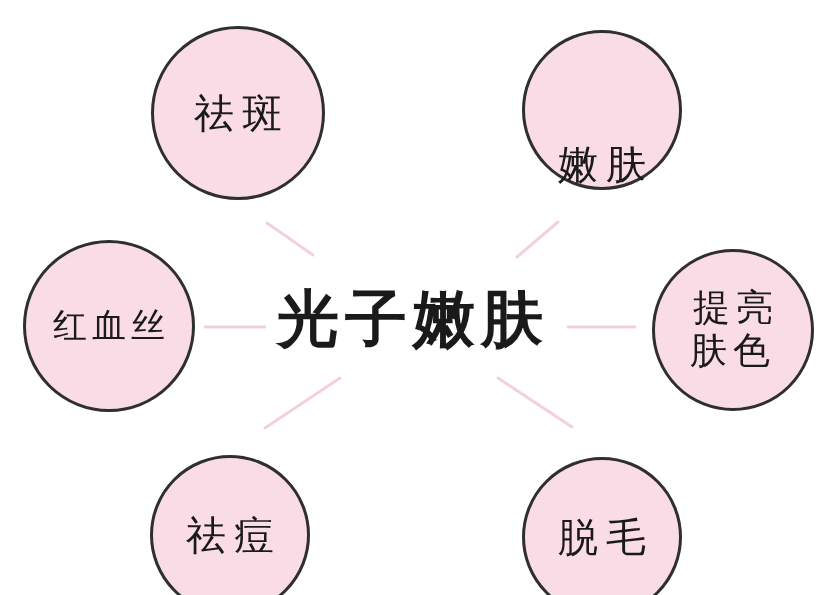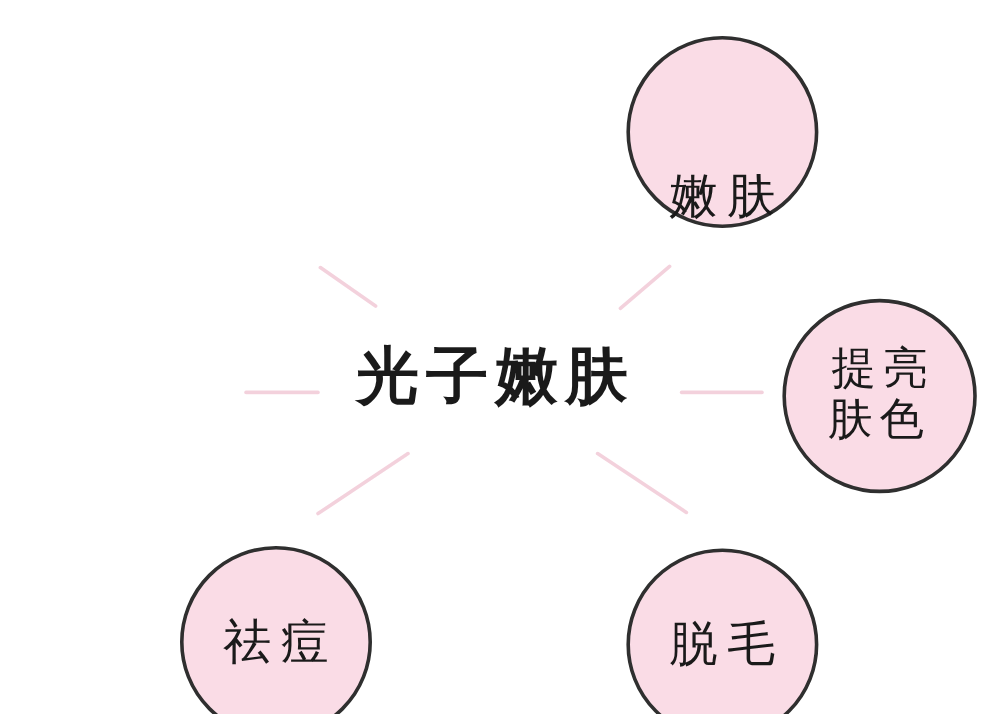--- a/index.html
+++ b/index.html
@@ -41,54 +41,60 @@
     text-indent: 8px; 
     line-height: 1.15;
     white-space: pre-line;
     color: var(--text);
   }
   .node-quban        { left: 151px; top:  26px; width: 174px; height: 174px; }
   .node-nenfu        { left: 522px; top:  30px; width: 160px; height: 160px; align-items: flex-end; }
   .node-hongxuesi    { left:  23px; top: 240px; width: 172px; height: 172px; }
   .node-hongxuesi .node-label { font-size: 34px; letter-spacing: 5px; text-indent: 5px; }
   .node-tiliangfuse  { left: 652px; top: 249px; width: 162px; height: 162px; }
-  .node-tiliangfuse .node-label { font-size: 37px; letter-spacing: 6px; text-indent: 6px; font-family: Liberation Serif, serif; }
+  .node-tiliangfuse .node-label { font-size: 37px; letter-spacing: 6px; text-indent: 6px; }
   .node-qudou        { left: 150px; top: 455px; width: 160px; height: 160px; }
   .node-tuomao       { left: 522px; top: 457px; width: 160px; height: 160px; }
   .center-title {
     position: absolute;
     left: 0; right: 0;
     top: 288px;
     text-align: center;
-    font-size: 52px;
+    font-size: 62px;
     font-weight: 900;
     letter-spacing: 6px;
     line-height: 1;
     color: var(--text);
   }
 </style>
 </head>
 <body>
 
 <div class="canvas">
 
   <svg class="connectors" viewBox="0 0 826 595" xmlns="http://www.w3.org/2000/svg">
     <line x1="267" y1="223" x2="313" y2="255" stroke="var(--connector)" stroke-width="3" stroke-linecap="round" opacity="0.9"></line>
     <line x1="558" y1="222" x2="517" y2="257" stroke="var(--connector)" stroke-width="3" stroke-linecap="round" opacity="0.9"></line>
     <line x1="205" y1="327" x2="265" y2="327" stroke="var(--connector)" stroke-width="3" stroke-linecap="round" opacity="0.9"></line>
     <line x1="568" y1="327" x2="635" y2="327" stroke="var(--connector)" stroke-width="3" stroke-linecap="round" opacity="0.9"></line>
     <line x1="265" y1="428" x2="340" y2="378" stroke="var(--connector)" stroke-width="3" stroke-linecap="round" opacity="0.9"></line>
     <line x1="498" y1="378" x2="572" y2="427" stroke="var(--connector)" stroke-width="3" stroke-linecap="round" opacity="0.9"></line>
   </svg>
 
+  <div class="node node-quban">
+    <span class="node-label">祛斑</span>
+  </div>
 
   <div class="node node-nenfu">
     <span class="node-label">嫩肤</span>
   </div>
 
+  <div class="node node-hongxuesi">
+    <span class="node-label">红血丝</span>
+  </div>
 
   <div class="node node-tiliangfuse">
     <span class="node-label">提亮
 肤色</span>
   </div>
 
   <div class="node node-qudou">
     <span class="node-label">祛痘</span>
   </div>
 

